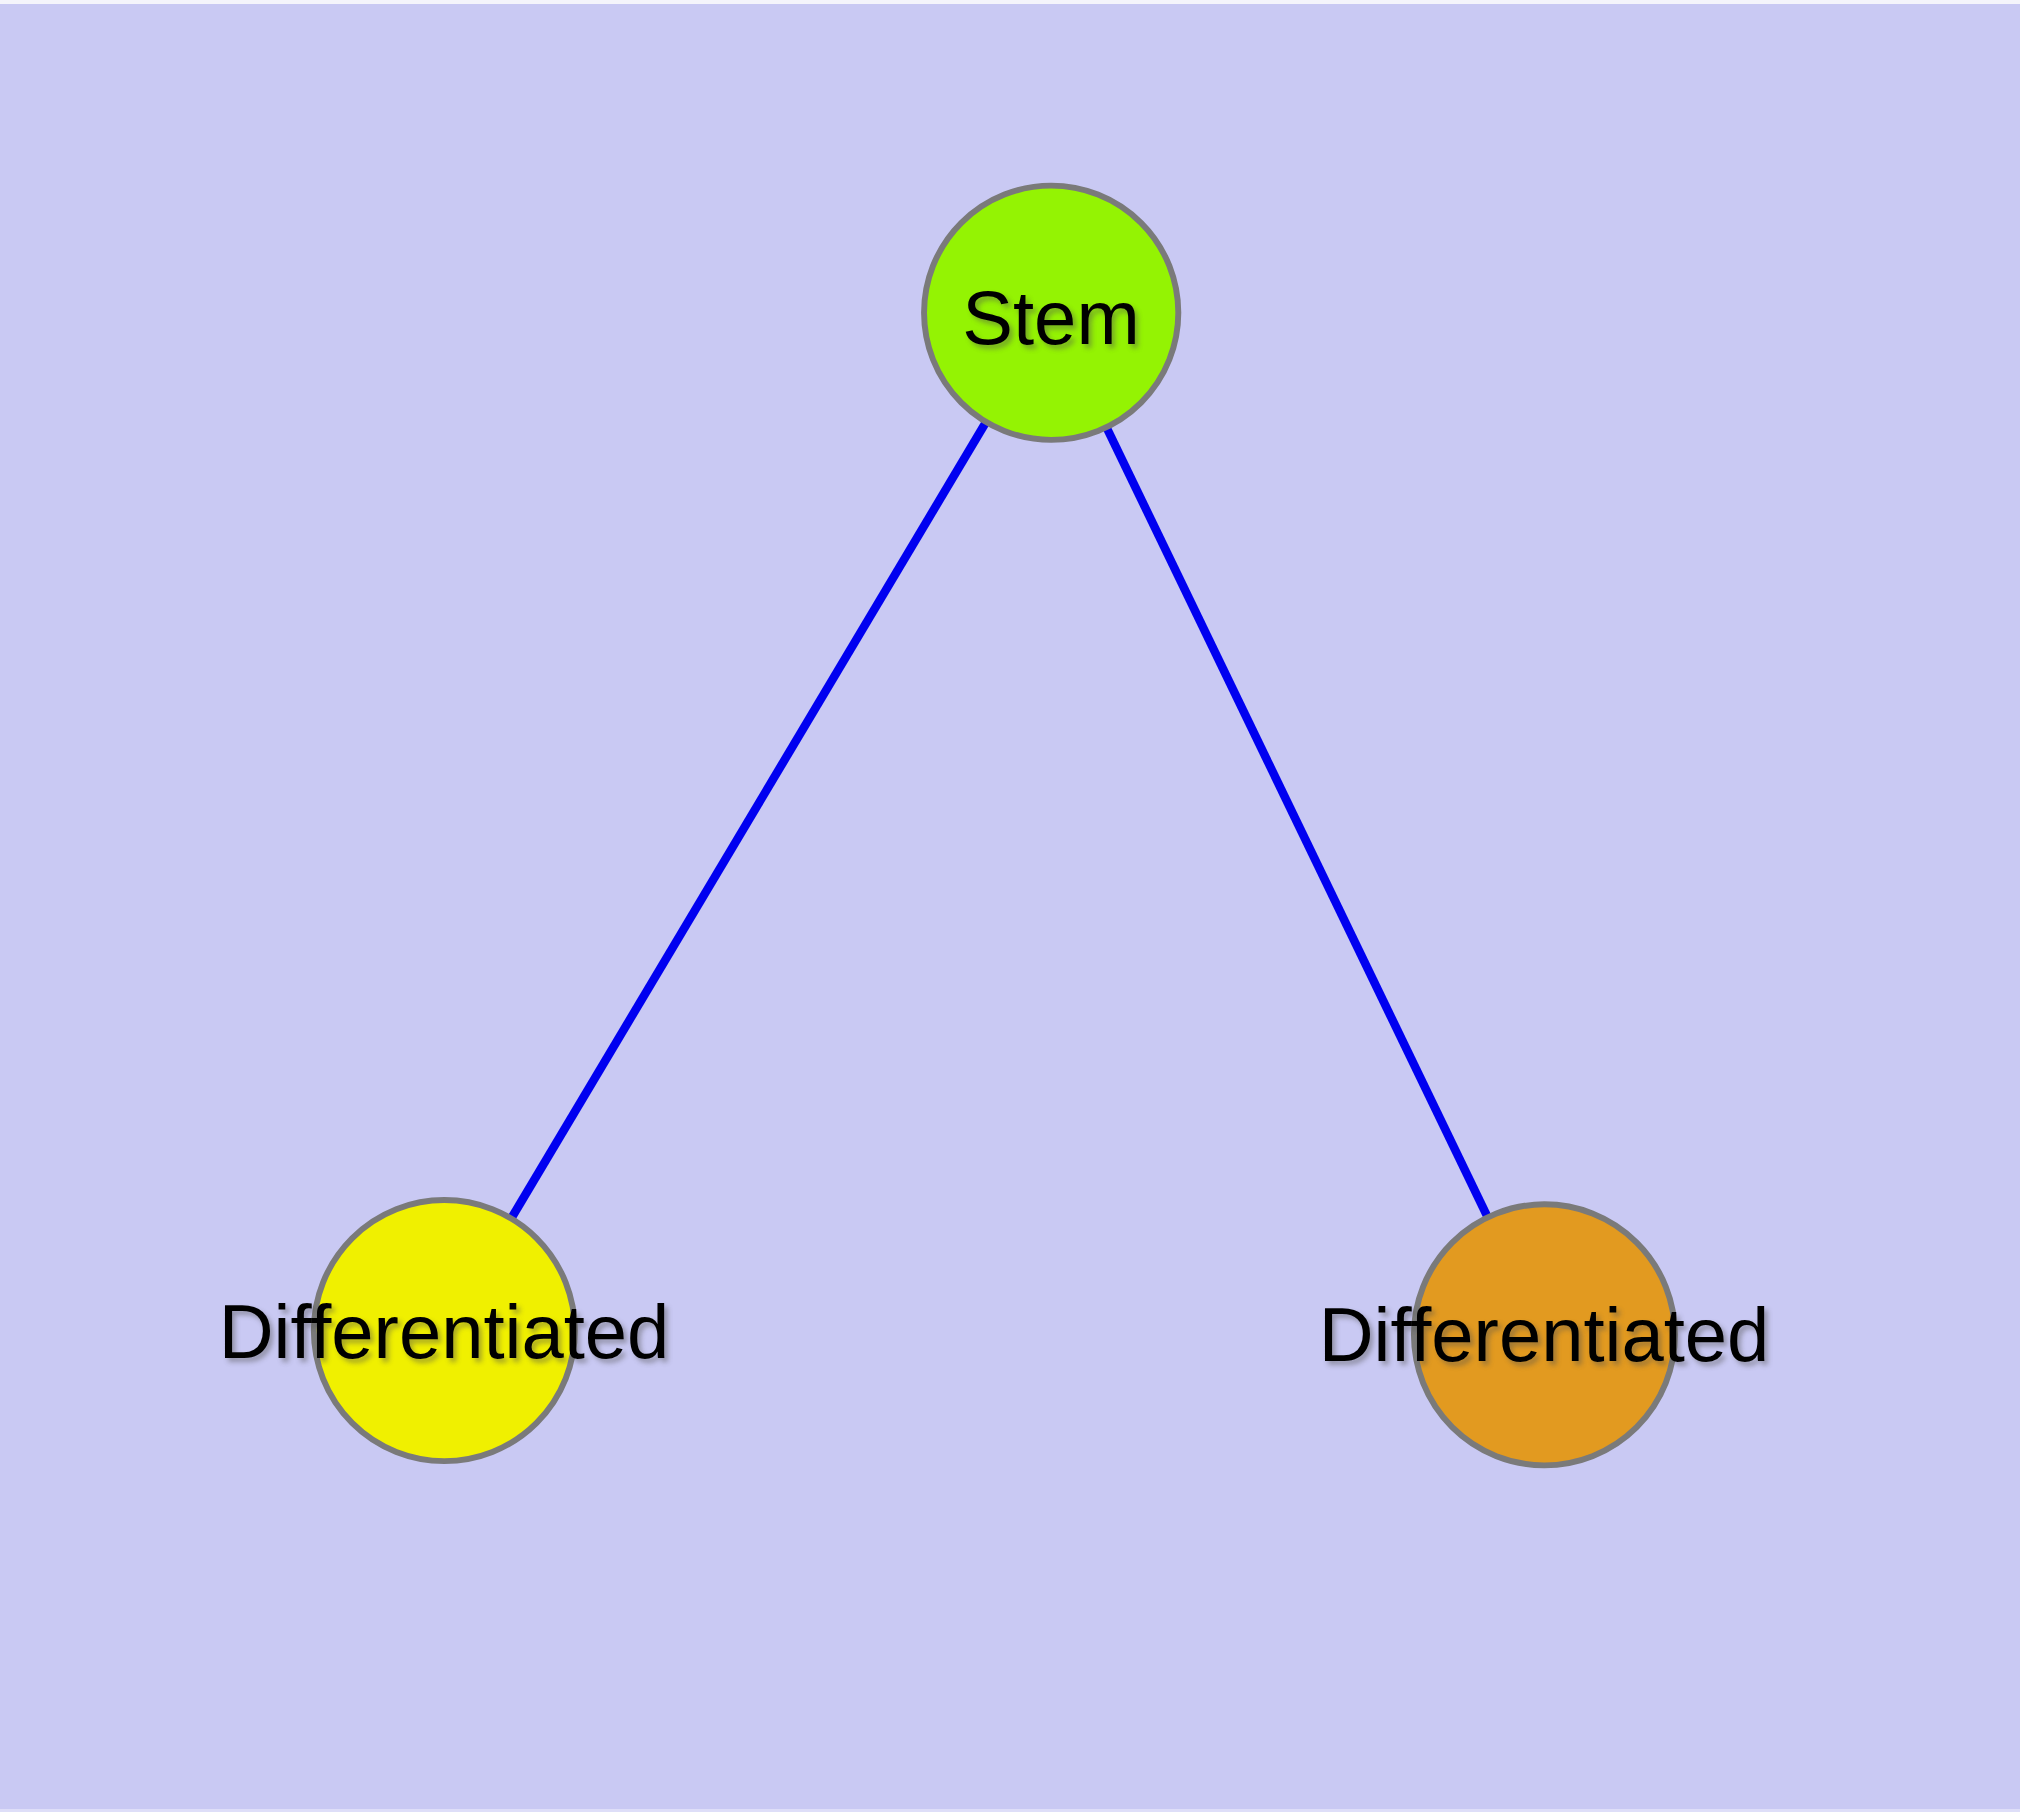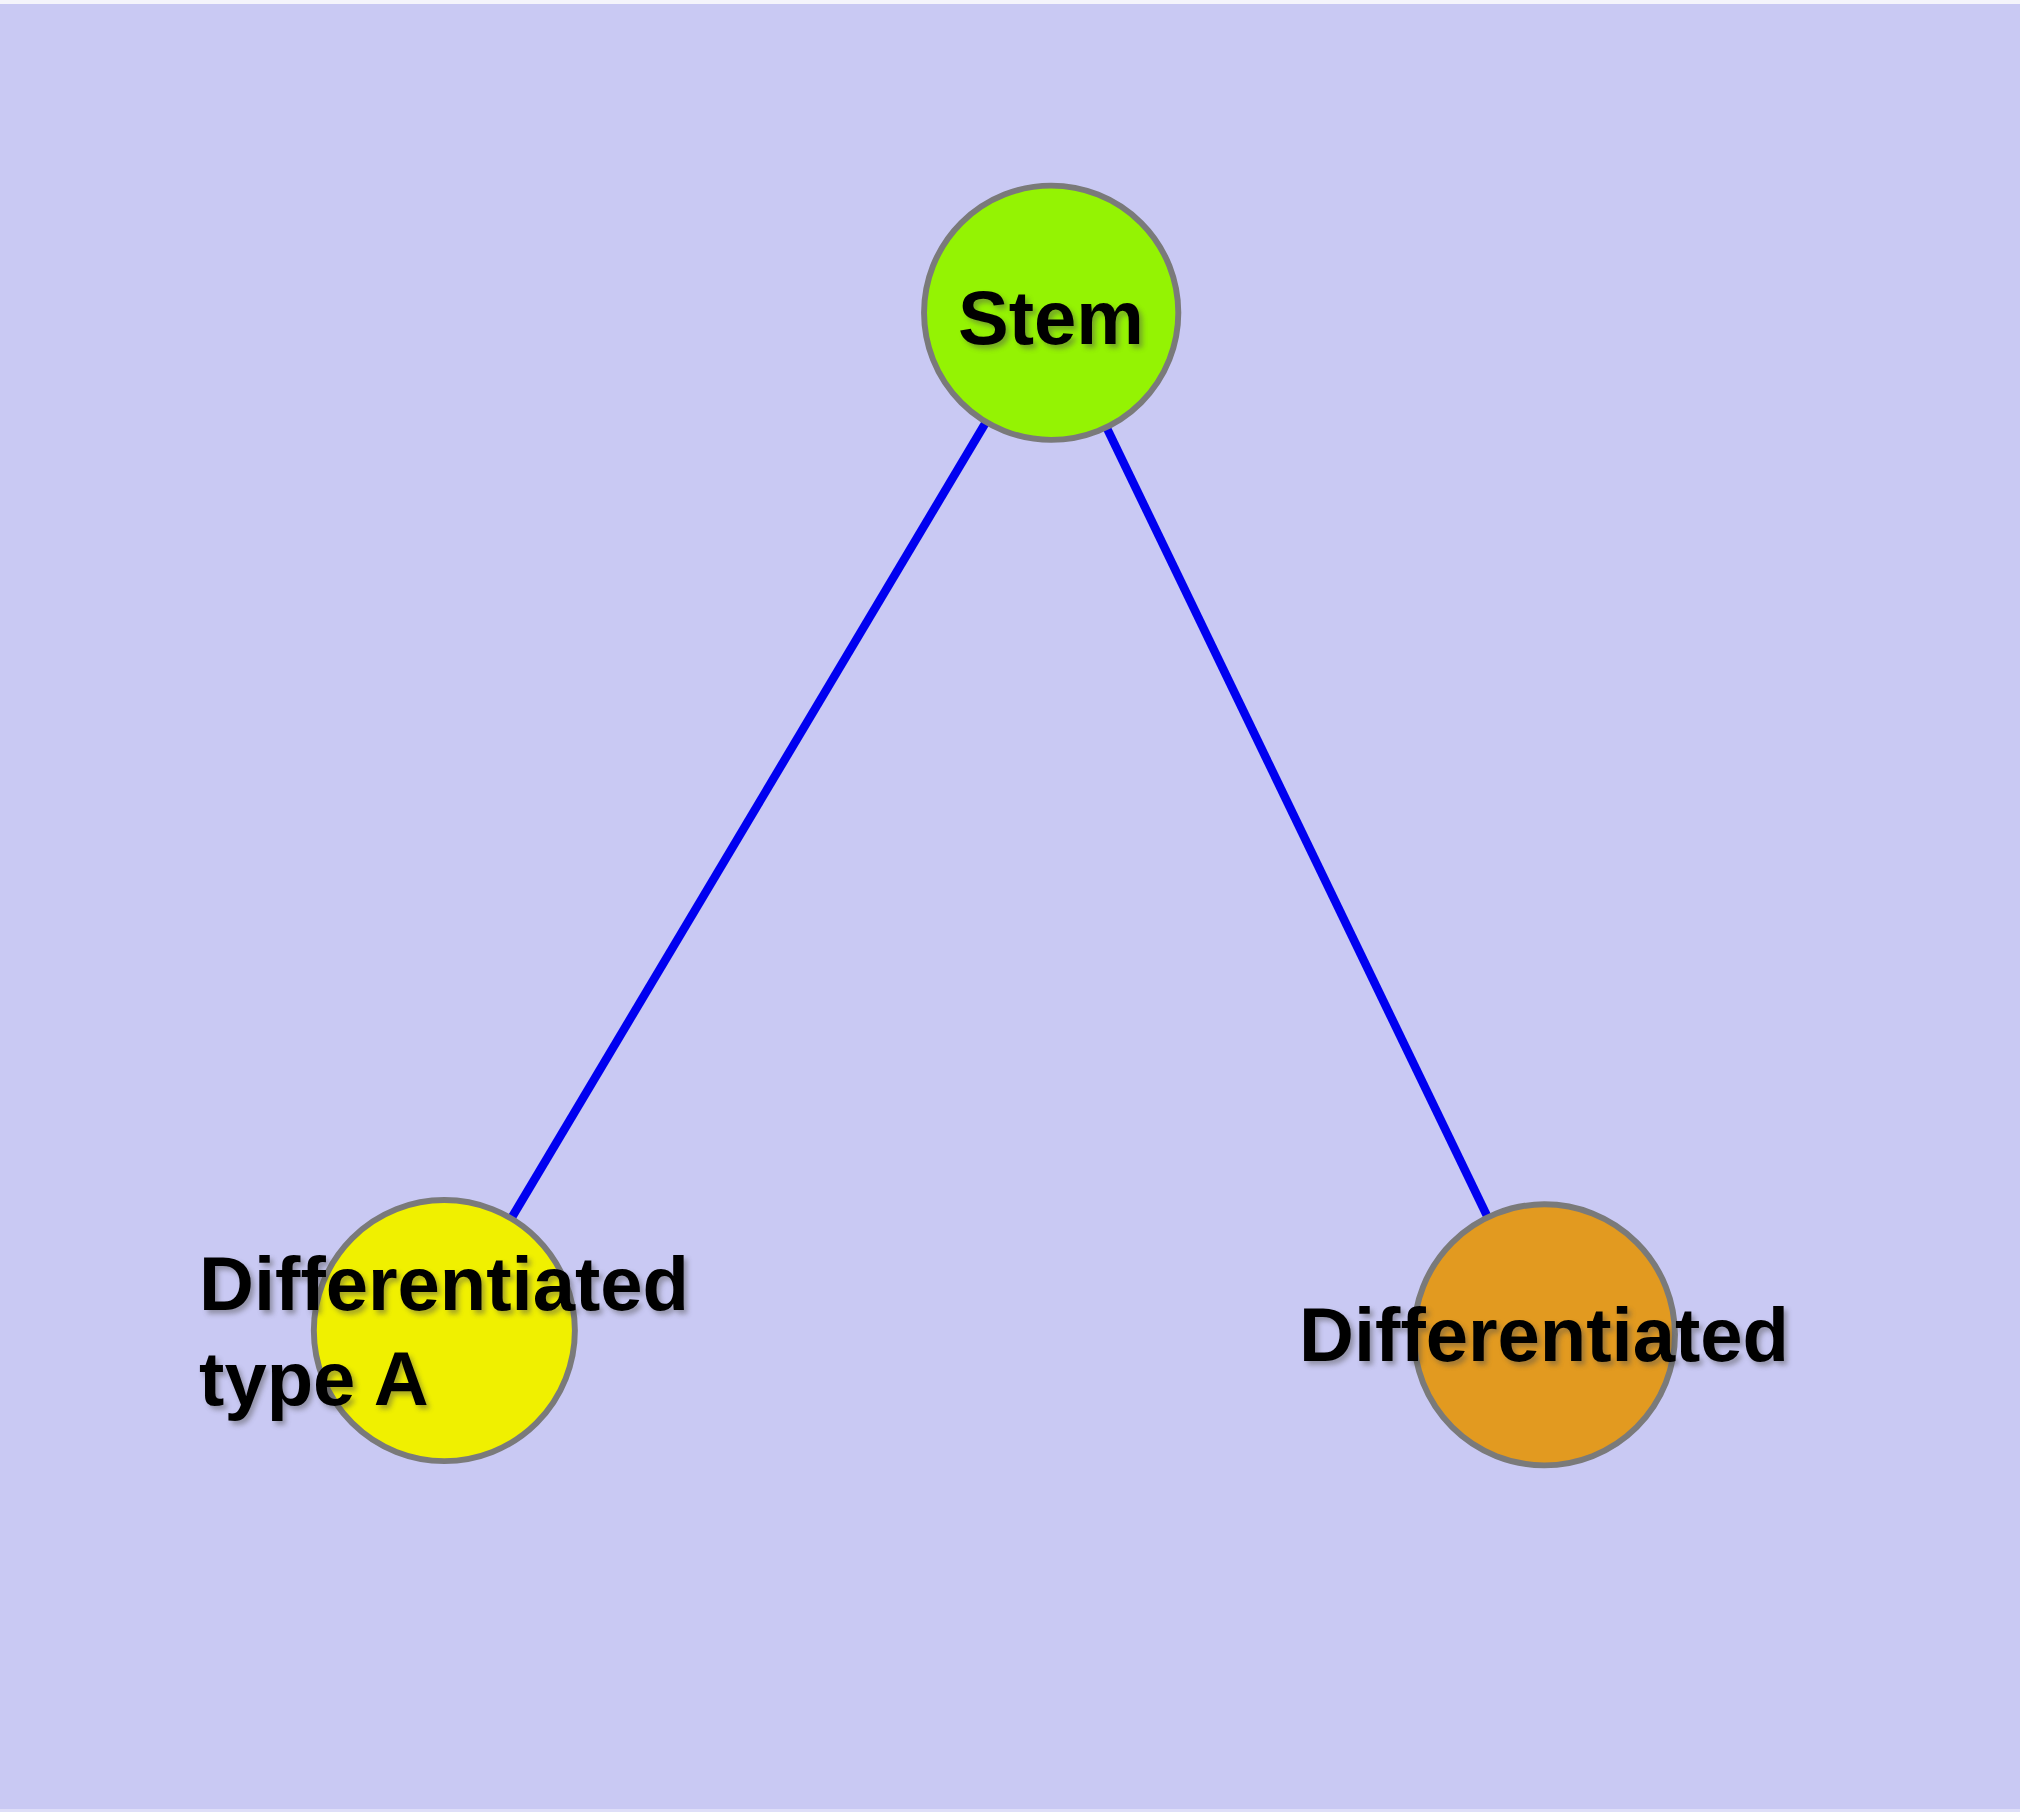--- a/index.html
+++ b/index.html
@@ -43,23 +43,23 @@
     stroke-width: 10px;
     stroke-linecap: butt;
   }
   .node-circle {
     stroke: #7A7A7A;
     stroke-width: 7px;
   }
   .node-label {
     position: absolute;
     transform: translate(-50%, -50%);
-    text-align: left;
+    text-align: right;
     color: #000000;
-    font-weight: bold;
+    font-weight: normal;
     font-size: 76px;
     line-height: 95px;
     white-space: nowrap;
     text-shadow: 3.4px 4.2px 5.1px rgba(80, 80, 80, 0.45);
     z-index: 2;
   }
   .node-label span {
     display: block;
   }
 </style>
@@ -82,21 +82,20 @@
 
     <circle class="node-circle" cx="1822" cy="1575" r="154" fill="#E29A20"></circle>
   </svg>
 
   <div class="node-label" style="left:1051px; top:317px;">
     <span>Stem</span>
   </div>
 
   <div class="node-label" style="left:444px; top:1331px;">
     <span>Differentiated</span>
-    <span>type A</span>
   </div>
 
   <div class="node-label" style="left:1544px; top:1334px;">
     <span>Differentiated</span>
   </div>
 
   <div class="edge-strip-top"></div>
   <div class="edge-strip-bottom"></div>
 </div>
 

